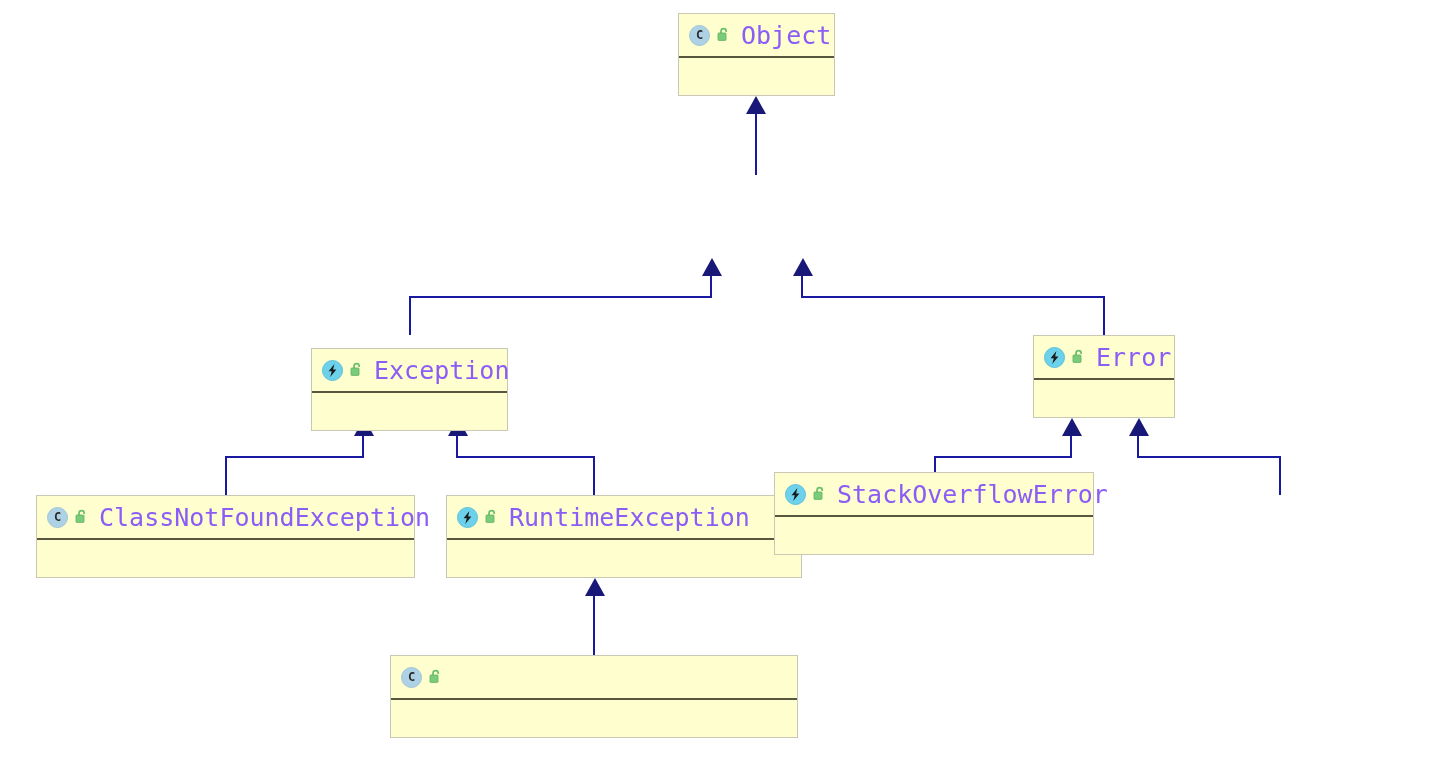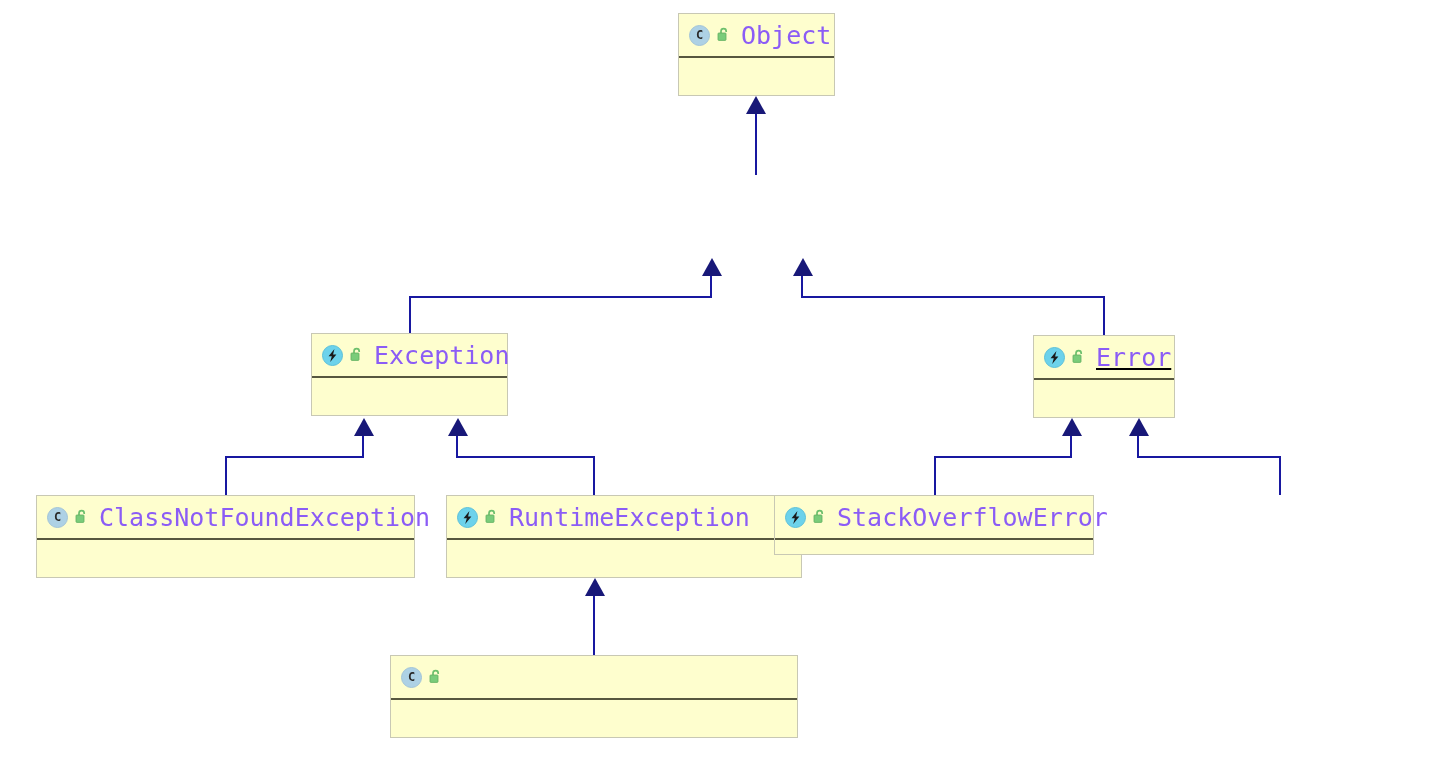--- a/index.html
+++ b/index.html
@@ -156,37 +156,37 @@
       <svg class="lock-icon" viewBox="0 0 15 16">
         <path d="M5 6 V4.2 A2.6 2.6 0 0 1 10.2 4.2 V5" fill="none" stroke="#6CBF6C" stroke-width="1.7"></path>
         <rect x="2" y="6" width="8" height="7.4" rx="0.8" fill="#7ACC7A" stroke="#5FAF5F" stroke-width="0.8"></rect>
       </svg>
       <span class="uml-title">Object</span>
     </div>
     <div class="uml-body"></div>
   </div>
 
 
-  <div class="uml-class" style="left:311px; top:333px; width:197px; height:83px;">
+  <div class="uml-class" style="left:311px; top:348px; width:197px; height:83px;">
     <div class="uml-header">
       <span class="type-icon exception-icon">
         <svg class="glyph-bolt" viewBox="0 0 19 19">
           <path d="M11.4 3 L5.6 10.2 H8.8 L7.2 16 L13.4 8.6 H10.1 Z" fill="#1a1a1a"></path>
         </svg>
       </span>
       <svg class="lock-icon" viewBox="0 0 15 16">
         <path d="M5 6 V4.2 A2.6 2.6 0 0 1 10.2 4.2 V5" fill="none" stroke="#6CBF6C" stroke-width="1.7"></path>
         <rect x="2" y="6" width="8" height="7.4" rx="0.8" fill="#7ACC7A" stroke="#5FAF5F" stroke-width="0.8"></rect>
       </svg>
       <span class="uml-title">Exception</span>
     </div>
     <div class="uml-body"></div>
   </div>
 
-  <div class="uml-class" style="left:1033px; top:335px; width:142px; height:83px;text-decoration:underline;">
+  <div class="uml-class" style="left:1033px; top:335px; width:142px; height:83px;">
     <div class="uml-header">
       <span class="type-icon exception-icon">
         <svg class="glyph-bolt" viewBox="0 0 19 19">
           <path d="M11.4 3 L5.6 10.2 H8.8 L7.2 16 L13.4 8.6 H10.1 Z" fill="#1a1a1a"></path>
         </svg>
       </span>
       <svg class="lock-icon" viewBox="0 0 15 16">
         <path d="M5 6 V4.2 A2.6 2.6 0 0 1 10.2 4.2 V5" fill="none" stroke="#6CBF6C" stroke-width="1.7"></path>
         <rect x="2" y="6" width="8" height="7.4" rx="0.8" fill="#7ACC7A" stroke="#5FAF5F" stroke-width="0.8"></rect>
       </svg>
@@ -218,21 +218,21 @@
       </span>
       <svg class="lock-icon" viewBox="0 0 15 16">
         <path d="M5 6 V4.2 A2.6 2.6 0 0 1 10.2 4.2 V5" fill="none" stroke="#6CBF6C" stroke-width="1.7"></path>
         <rect x="2" y="6" width="8" height="7.4" rx="0.8" fill="#7ACC7A" stroke="#5FAF5F" stroke-width="0.8"></rect>
       </svg>
       <span class="uml-title">RuntimeException</span>
     </div>
     <div class="uml-body"></div>
   </div>
 
-  <div class="uml-class" style="left:774px; top:495px; width:320px; height:60px;">
+  <div class="uml-class" style="left:774px; top:472px; width:320px; height:83px;">
     <div class="uml-header">
       <span class="type-icon exception-icon">
         <svg class="glyph-bolt" viewBox="0 0 19 19">
           <path d="M11.4 3 L5.6 10.2 H8.8 L7.2 16 L13.4 8.6 H10.1 Z" fill="#1a1a1a"></path>
         </svg>
       </span>
       <svg class="lock-icon" viewBox="0 0 15 16">
         <path d="M5 6 V4.2 A2.6 2.6 0 0 1 10.2 4.2 V5" fill="none" stroke="#6CBF6C" stroke-width="1.7"></path>
         <rect x="2" y="6" width="8" height="7.4" rx="0.8" fill="#7ACC7A" stroke="#5FAF5F" stroke-width="0.8"></rect>
       </svg>

